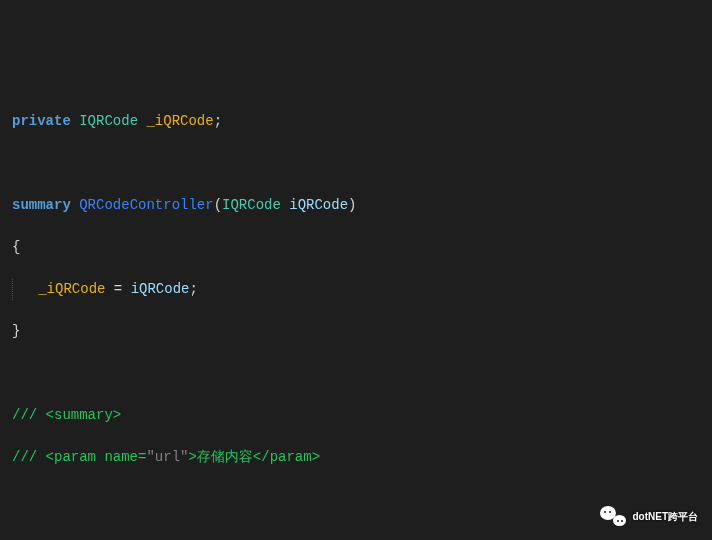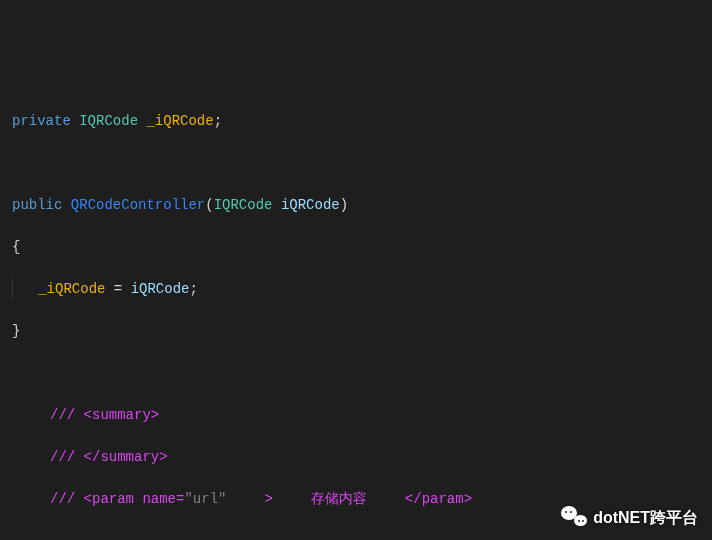--- a/index.html
+++ b/index.html
@@ -12,43 +12,43 @@
     width: 712px;
     height: 540px;
     overflow: hidden;
     position: relative;
     white-space: pre;
   }
   .editor {
     padding: 6px 0 6px 12px;
   }
   .line { display: block; height: 21px; }
-  .kw { color: #569cd6; }
+  .kw { color: #569cd6; font-weight: bold; }
   .type { color: #4ec9b0; }
   .method { color: #3b82f6; }
-  .comm { color: #d946ef; margin-left: 38px; }
+  .comm { color: #22c55e; }
   .commgray { color: #808080; }
   .punct { color: #d4d4d4; }
   .field { color: #eab308; }
   .param { color: #9cdcfe; }
   .guide {
     border-left: 1px dotted #505050;
     display: inline-block;
     height: 21px;
     vertical-align: top;
   }
   .watermark {
     position: absolute;
     right: 14px;
     bottom: 12px;
     display: flex;
-    align-items: flex-end;
+    align-items: flex-start;
     color: #fff;
     font-family: "Microsoft YaHei", Arial, sans-serif;
-    font-size: 16px;
+    font-size: 10px;
     font-weight: bold;
     text-shadow: 0 0 3px #000;
   }
   .wechat-icon {
     width: 26px;
     height: 22px;
     margin-right: 6px;
     position: relative;
   }
   .wechat-icon .bubble-big {
@@ -73,27 +73,26 @@
   }
 </style>
 </head>
 <body>
 
 
 
 <div class="editor">
 <span class="line"><span class="kw">private</span> <span class="type">IQRCode</span> <span class="field">_iQRCode</span><span class="punct">;</span></span>
 <span class="line"></span>
-<span class="line"><span class="kw">public</span> <span class="method">QRCodeController</span><span class="punct">(</span><span class="type">IQRCode</span> <span class="param">iQRCode</span><span class="punct">)</span></span>
+<span class="line"><span class="kw">summary</span> <span class="method">QRCodeController</span><span class="punct">(</span><span class="type">IQRCode</span> <span class="param">iQRCode</span><span class="punct">)</span></span>
 <span class="line"><span class="punct">{</span></span>
 <span class="line"><span class="guide"></span>   <span class="field">_iQRCode</span><span class="punct"> = </span><span class="param">iQRCode</span><span class="punct">;</span></span>
 <span class="line"><span class="punct">}</span></span>
 <span class="line"></span>
 <span class="line"><span class="comm">/// &lt;summary&gt;</span></span>
-<span class="line"><span class="comm">/// &lt;/summary&gt;</span></span>
 <span class="line"><span class="comm">/// &lt;param name=</span><span class="commgray">"url"</span><span class="comm">&gt;</span><span class="comm">存储内容</span><span class="comm">&lt;/param&gt;</span></span>
 
 
 
 
 
 
 
 
 

